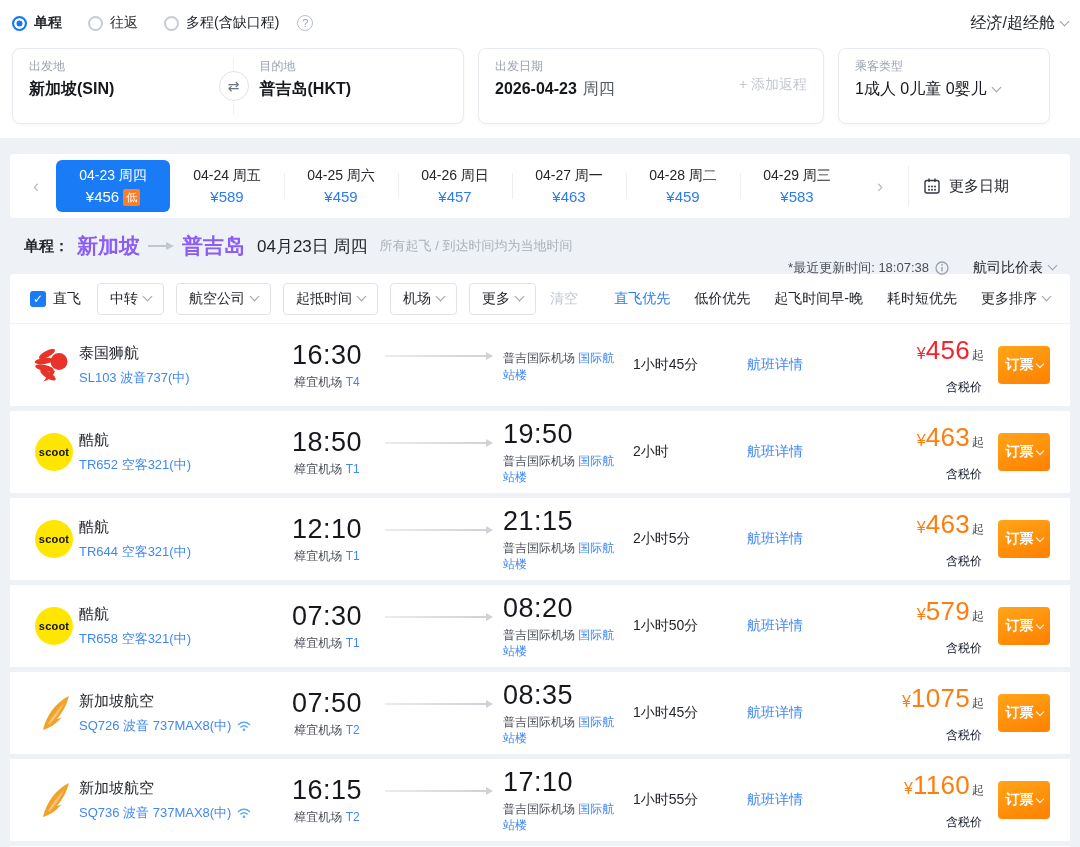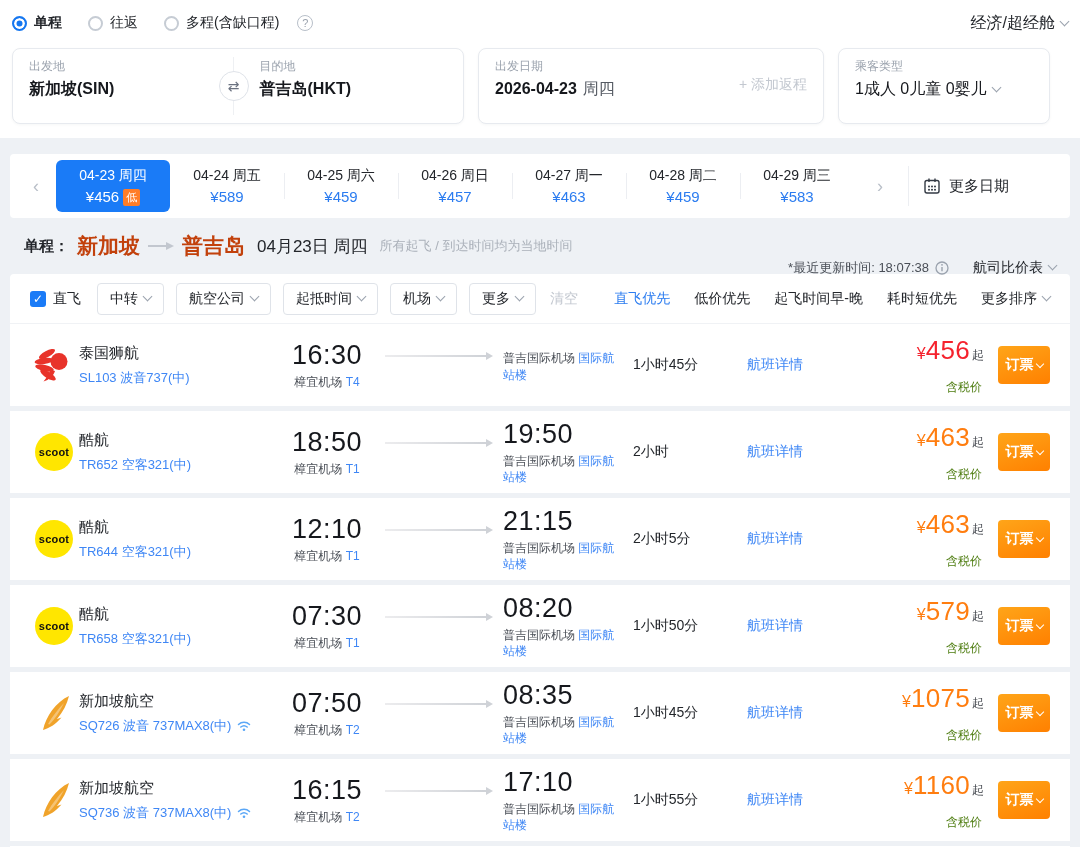--- a/index.html
+++ b/index.html
@@ -36,21 +36,21 @@
   .dtab .dp { font-size:15px; color:#2b7cf0; margin-top:3px; }
   .dtab.sel { background:#1a7bf7; border-radius:6px; }
   .dtab.sel .dd, .dtab.sel .dp { color:#fff; }
   .dtab .divl { position:absolute; left:0; top:13px; bottom:13px; width:1px; background:#eceef2; }
   .low-badge { display:inline-block; background:#ff7d27; color:#fff; font-size:11px; padding:1px 3px; border-radius:2px; margin-left:4px; vertical-align:1px; }
   .strip-div { width:1px; height:40px; background:#eceef2; margin:0 14px 0 8px; }
   .more-dates { display:flex; align-items:center; font-size:15px; color:#23262b; cursor:pointer; gap:8px; padding-right:14px; }
   
   .routeh { display:flex; align-items:center; padding:0 24px; height:56px; }
   .routeh .tl { font-size:15px; font-weight:bold; color:#23262b; }
-  .routeh .city { font-size:21px; font-weight:bold; color:#c2410c; margin:0 8px; }
+  .routeh .city { font-size:21px; font-weight:bold; color:#8b5cf6; margin:0 8px; }
   .routeh .rdate { font-size:17px; color:#23262b; font-weight:500; margin-left:4px; }
   .routeh .note { font-size:13px; color:#aab0b9; margin-left:12px; }
   .routeh .right { margin-left:auto; display:flex; align-items:center; font-size:13px; color:#4a4f57; gap:6px;margin-top:44px; }
   .routeh .cmp { font-size:14px; color:#23262b; margin-left:18px; cursor:pointer; }
   
   .fbar { background:#fff; margin:0 10px; border-radius:4px 4px 0 0; height:50px; display:flex; align-items:center; padding:0 20px; border-bottom:1px solid #f0f2f5; }
   .cb { width:16px; height:16px; background:#1a7bf7; border-radius:3px; color:#fff; font-size:12px; display:flex; align-items:center; justify-content:center; margin-right:7px; cursor:pointer; }
   .direct-lbl { font-size:14px; color:#23262b; margin-right:16px; }
   .pill { border:1px solid #dfe3e9; border-radius:4px; padding:6px 12px; font-size:14px; color:#23262b; margin-right:12px; cursor:pointer; }
   .clear { font-size:14px; color:#c3c8d0; margin-left:2px; }
@@ -76,21 +76,21 @@
   .fhead { width:0; height:0; border-left:7px solid #cfd2d7; border-top:4px solid transparent; border-bottom:4px solid transparent; }
   .dur { width:118px; font-size:14px; color:#23262b; padding-left:4px; }
   .details { width:110px; font-size:14px; color:#3f87f5; cursor:pointer; }
   .pblock { flex:1; text-align:right; padding-right:14px; }
   .pline { white-space:nowrap; }
   .pline .yen { font-size:16px; font-weight:500; }
   .pline .num { font-size:26px; font-weight:500; letter-spacing:.3px; }
   .pline .qi { font-size:12px; color:#40444b; margin-left:2px; }
   .pline.orange .yen,.pline.orange .num { color:#ff7d0f; }
   .pline.red .yen,.pline.red .num { color:#f5222d; }
-  .tax { font-size:12px; color:#4d7c0f; margin-top:13px; padding-right:2px; }
+  .tax { font-size:12px; color:#0f172a; margin-top:13px; padding-right:2px; }
   .book { width:52px; height:38px; border:none; border-radius:4px; background:linear-gradient(160deg,#ffa519,#ff8000); color:#fff; font-size:14px; font-weight:bold; cursor:pointer; font-family:inherit; display:flex; align-items:center; justify-content:center; gap:3px; }
   .book .bchev { width:6px; height:6px; border-right:1.5px solid #fff; border-bottom:1.5px solid #fff; transform:rotate(45deg); margin-top:-3px; }
   .row-stub { background:#fff; margin:0 10px; height:10px; }
 </style>
 </head>
 <body>
 
 <div class="top">
   <div class="trip-row">
     <span class="radio-item sel">

